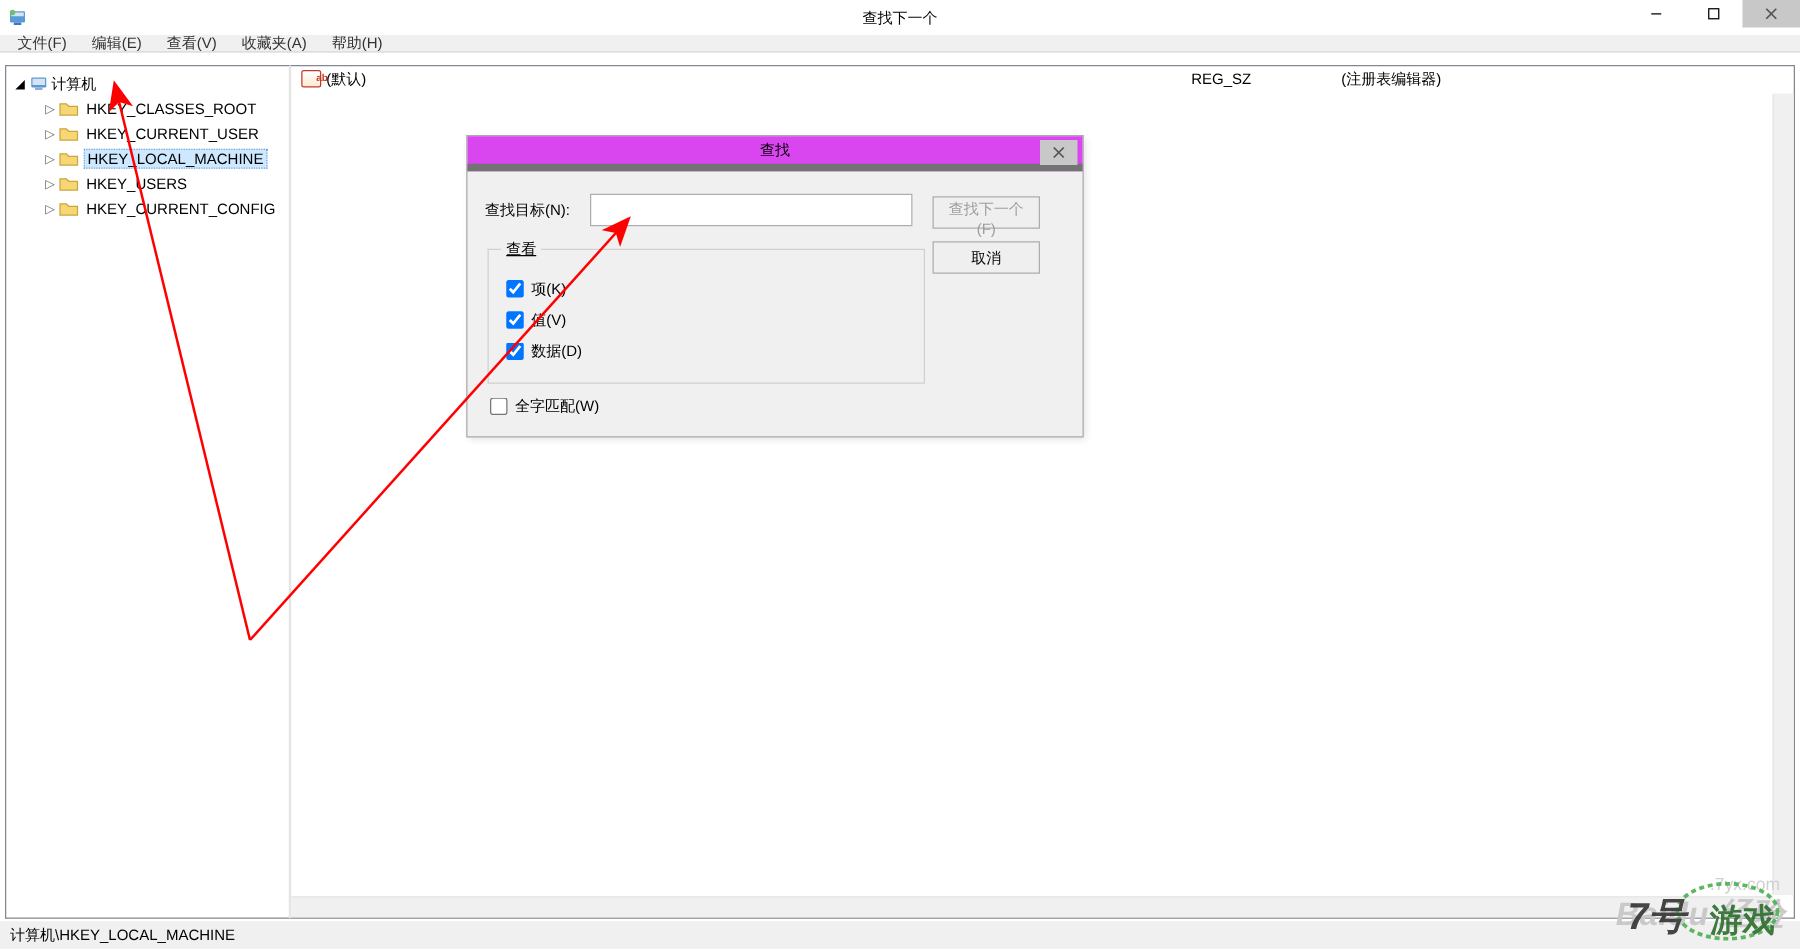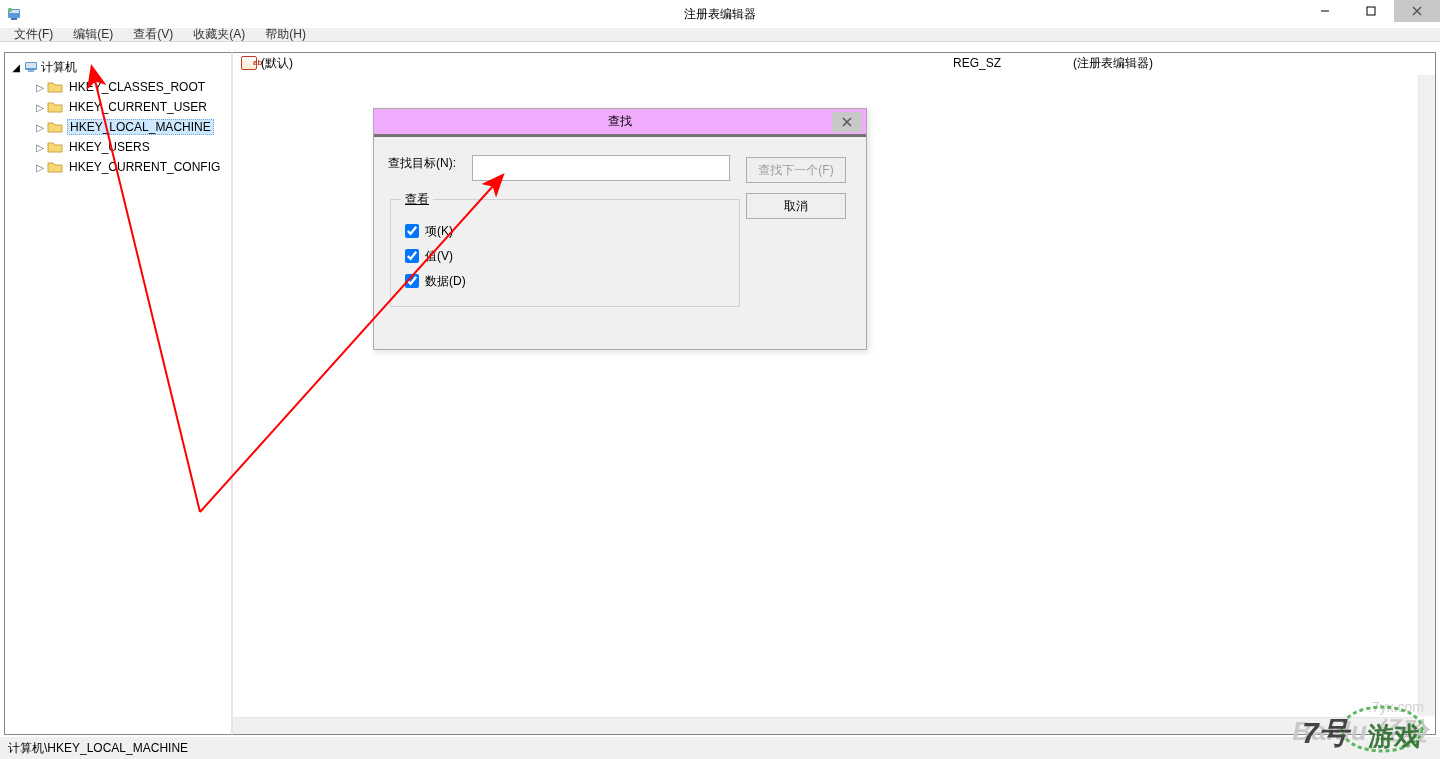--- a/index.html
+++ b/index.html
@@ -60,38 +60,38 @@
     color: #c0392b; font-size: 8px; line-height: 12px; text-align: center;
     font-weight: bold; border-radius: 2px; padding-left: 11px; }
 
   
   .statusbar { position: absolute; bottom: 0; left: 0; right: 0; height: 22px;
     background: #f0f0f0; padding: 3px 8px; font-size: 12px; color: #000; }
 
   
   .dialog { position: absolute; left: 373px; top: 108px; width: 494px; height: 242px;
     background: #f0f0f0; border: 1px solid #aaa; box-shadow: 2px 2px 6px rgba(0,0,0,.12); }
-  .dialog .dlg-title { height: 28px; background: #f0abfc; border-bottom: 3px solid #737373;
+  .dialog .dlg-title { height: 28px; background: #d946ef; border-bottom: 6px solid #737373;
     display: flex; align-items: center; justify-content: center; position: relative;
     font-size: 12px; }
   .dialog .dlg-close { position: absolute; right: 4px; top: 3px; width: 30px; height: 20px;
     background: #c8c8c8; display: flex; align-items: center; justify-content: center; }
   .dialog .dlg-close svg { display:block; }
   .dlg-body { padding: 18px 14px 14px 14px; }
-  .find-row { display:flex; align-items:flex-start; margin-bottom:10px; }
+  .find-row { display:flex; align-items:center; margin-bottom:10px; }
   .find-row label { width: 84px; }
   .find-row input[type=text] { width: 258px; height: 26px; border: 1px solid #abadb3;
     background: #fff; padding: 2px 4px; font: inherit; }
   .fieldset { border: 1px solid #d0d0d0; padding: 8px 10px 10px 10px; width: 350px;
     margin-bottom: 8px; }
   .fieldset legend { padding: 0 4px; text-decoration: underline; }
   .chk-row { margin: 5px 0; display:flex; align-items:center; }
   .chk-row input { margin-right: 6px; width:14px; height:14px; }
   .dlg-btns { position: absolute; right: 16px; top: 48px; width: 104px; }
-  .dlg-btns button { width: 100px; height: 26px; margin-bottom: 10px;
+  .dlg-btns button { width: 86px; height: 26px; margin-bottom: 10px;
     background: #eFeFeF; border: 1px solid #adadad; font: inherit; cursor: default; }
   .dlg-btns button:disabled { color: #9d9d9d; }
 
   
   .computer-icon svg, .folder-icon svg, .app-icon svg { display:block; }
 
   
   .list-pane .vscroll { position:absolute; right:0; top:22px; bottom:18px; width:17px;
     background:#f0f0f0; border-left:1px solid #e5e5e5; }
   .list-pane .hscroll { position:absolute; left:0; right:17px; bottom:0; height:17px;
@@ -113,21 +113,21 @@
 
 <div class="titlebar">
   <span class="app-icon">
     <svg width="16" height="16" viewBox="0 0 16 16">
       <rect x="2" y="3" width="12" height="9" fill="#5b9bd5" rx="1"></rect>
       <rect x="3" y="4" width="10" height="3" fill="#d5e3f3"></rect>
       <rect x="5" y="12" width="6" height="2" fill="#4472c4"></rect>
       <circle cx="4" cy="4" r="2.2" fill="#6fbf73"></circle>
     </svg>
   </span>
-  <div class="title">注册表编辑器</div>
+  <div class="title">查找下一个</div>
   <div class="winbtns">
     <div class="winbtn">
       <svg width="10" height="10">
           <line x1="1" y1="5" x2="9" y2="5" stroke="#000" stroke-width="1"></line>
         </svg>
     </div>
     <div class="winbtn">
       <svg width="10" height="10">
           <rect x="1" y="1" width="8" height="8" fill="none" stroke="#000" stroke-width="1"></rect>
         </svg>
@@ -253,20 +253,24 @@
       </div>
       <div class="chk-row">
         <input type="checkbox" checked="" style="">
         <span>值(V)</span>
       </div>
       <div class="chk-row">
         <input type="checkbox" checked="" style="">
         <span>数据(D)</span>
       </div>
     </fieldset>
+    <div class="chk-row">
+      <input type="checkbox" style="">
+      <span>全字匹配(W)</span>
+    </div>
   </div>
   <div class="dlg-btns">
     <button disabled="">查找下一个(F)</button>
     <button>取消</button>
   </div>
 </div>
 
 <svg class="overlay" width="1440" height="759">
   <defs>
     <marker id="ah" markerWidth="12" markerHeight="12" refX="10" refY="5" orient="auto">

